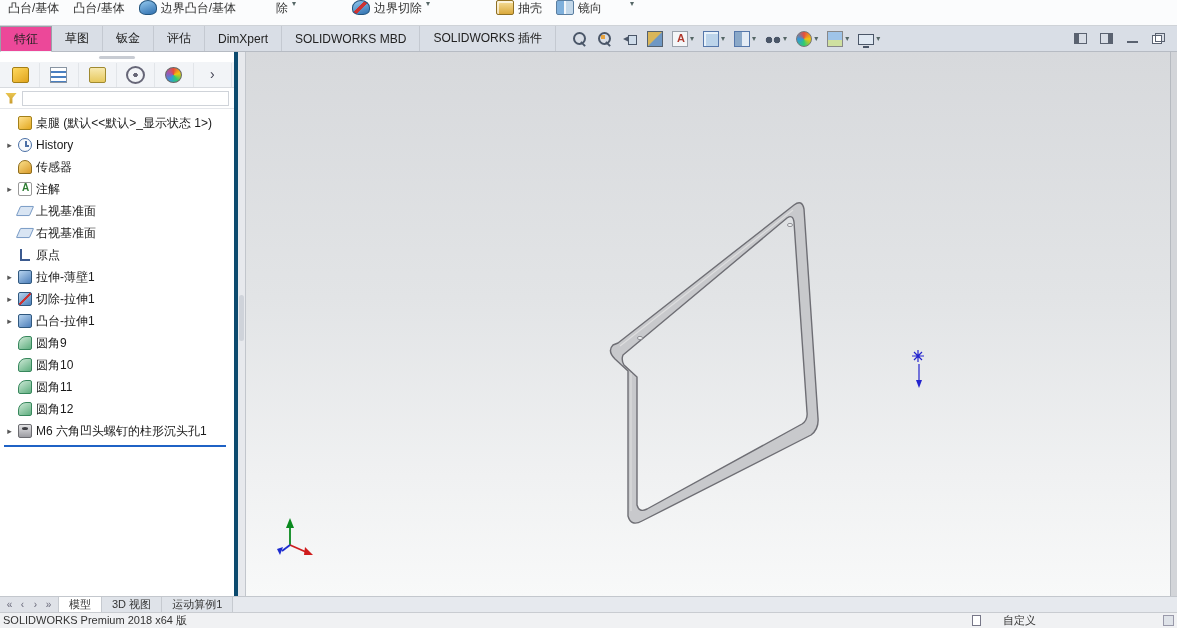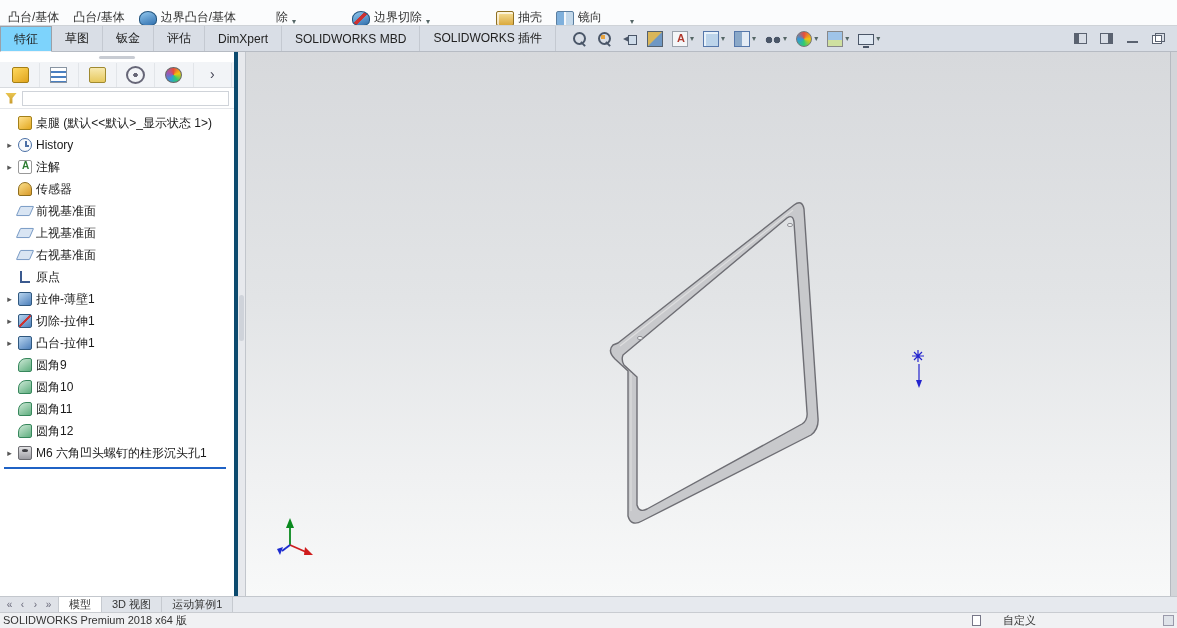--- a/index.html
+++ b/index.html
@@ -3,40 +3,40 @@
 <meta charset="utf-8">
 <title>SOLIDWORKS</title>
 <style>
   *{box-sizing:border-box;margin:0;padding:0;cursor:default;user-select:none}
   html,body{width:1177px;height:628px;overflow:hidden}
   body{font-family:"Liberation Sans","DejaVu Sans",sans-serif;font-size:12px;color:#222;background:#eef0f2}
   .app{width:1177px;height:628px;display:flex;flex-direction:column}
 
   
   .ribbon{height:26px;background:#fbfcfd;border-bottom:1px solid #cfd3d8;display:flex;align-items:center;gap:14px;padding:0 8px;overflow:hidden}
-  .ribbon-item{display:flex;align-items:flex-end;gap:4px;height:26px;white-space:nowrap}
+  .ribbon-item{display:flex;align-items:flex-start;gap:4px;height:26px;white-space:nowrap}
   .ribbon-item:nth-child(4){margin-left:26px}
   .ribbon-item:nth-child(5){margin-left:42px}
   .ribbon-item:nth-child(6){margin-left:52px}
   .ribbon-item:nth-child(8){margin-left:10px}
   .ri{width:18px;height:15px;display:inline-block;position:relative;flex:none}
   .ri-label{color:#333}
   .caret{color:#566;font-size:8px;line-height:1}
   .caret::before{content:"▾"}
 
   [data-icon="boundary-boss-icon"]{background:linear-gradient(160deg,#93c8ee,#2f6fae);border:1px solid #23557f;border-radius:60% 60% 45% 45%}
   [data-icon="boundary-cut-icon"]{background:linear-gradient(135deg,transparent 40%,#cc3333 40%,#cc3333 56%,transparent 56%),linear-gradient(160deg,#93c8ee,#2f6fae);border:1px solid #23557f;border-radius:60% 60% 45% 45%}
   [data-icon="shell-icon"]{background:linear-gradient(#f6e09c,#daa93c);border:1px solid #8f7023;box-shadow:inset 2px 2px 0 rgba(255,255,255,.65);border-radius:2px}
   [data-icon="mirror-icon"]{background:linear-gradient(90deg,#7fb0dc 45%,#f2f6fa 45%,#f2f6fa 55%,#c3d8ea 55%);border:1px solid #5a7ea0;border-radius:2px}
 
   
   .tabrow{height:26px;background:#d9dee6;border-bottom:1px solid #b6bbc3;display:flex;align-items:stretch}
   .tabs{display:flex;align-items:stretch}
   .tab{padding:0 13px;display:flex;align-items:center;color:#222;border-right:1px solid #c4c9d1;background:#d9dee6}
-  .tab.active{background:#7dd3fc;border:1px solid #9aa0a8;border-bottom:1px solid #f1f3f6;margin-bottom:-1px}
+  .tab.active{background:#ec4899;border:1px solid #9aa0a8;border-bottom:1px solid #f1f3f6;margin-bottom:-1px}
   .viewtools{display:flex;align-items:center;gap:9px;margin-left:16px}
   .vt{display:flex;align-items:center;gap:2px}
   .vt-icon{width:16px;height:16px;position:relative;display:inline-block}
   [data-icon="zoom-fit-icon"]::before,[data-icon="zoom-area-icon"]::before{content:"";position:absolute;left:1px;top:1px;width:9px;height:9px;border:2px solid #4a5668;border-radius:50%}
   [data-icon="zoom-fit-icon"]::after,[data-icon="zoom-area-icon"]::after{content:"";position:absolute;left:10px;top:10px;width:2px;height:6px;background:#4a5668;transform:rotate(-45deg)}
   [data-icon="zoom-area-icon"]{background:linear-gradient(#e8a33d,#e8a33d) no-repeat 4px 4px/4px 4px}
   [data-icon="previous-view-icon"]::before{content:"◂";position:absolute;left:1px;top:0;font-size:12px;color:#4a5668}
   [data-icon="previous-view-icon"]::after{content:"";position:absolute;right:1px;top:4px;width:7px;height:8px;border:1px solid #4a5668;background:#cfdcea}
   [data-icon="section-view-icon"]{background:linear-gradient(135deg,#d9b65a 0 48%,#6f98c4 52% 100%);border:1px solid #55616e}
   [data-icon="annotation-view-icon"]{border:1px solid #9aa2ac;background:#f4f6f8}
@@ -321,37 +321,32 @@
             <span class="tlabel">桌腿 (默认&lt;&lt;默认&gt;_显示状态 1&gt;)</span>
           </div>
 
           <div class="trow">
             <span class="arrow"></span>
             <span class="ti js-icon" data-icon="history-icon"></span>
             <span class="tlabel">History</span>
           </div>
 
           <div class="trow">
+            <span class="arrow" style="visibility: hidden;"></span>
+            <span class="ti js-icon" data-icon="sensors-icon"></span>
+            <span class="tlabel">传感器</span>
+          </div>
+
+          <div class="trow">
             <span class="arrow"></span>
             <span class="ti js-icon" data-icon="annotations-icon"></span>
             <span class="tlabel">注解</span>
           </div>
 
-          <div class="trow">
-            <span class="arrow" style="visibility: hidden;"></span>
-            <span class="ti js-icon" data-icon="sensors-icon"></span>
-            <span class="tlabel">传感器</span>
-          </div>
-
-
-          <div class="trow">
-            <span class="arrow" style="visibility: hidden;"></span>
-            <span class="ti js-icon" data-icon="plane-icon"></span>
-            <span class="tlabel">前视基准面</span>
-          </div>
+
 
           <div class="trow">
             <span class="arrow" style="visibility: hidden;"></span>
             <span class="ti js-icon" data-icon="plane-icon"></span>
             <span class="tlabel">上视基准面</span>
           </div>
 
           <div class="trow">
             <span class="arrow" style="visibility: hidden;"></span>
             <span class="ti js-icon" data-icon="plane-icon"></span>

